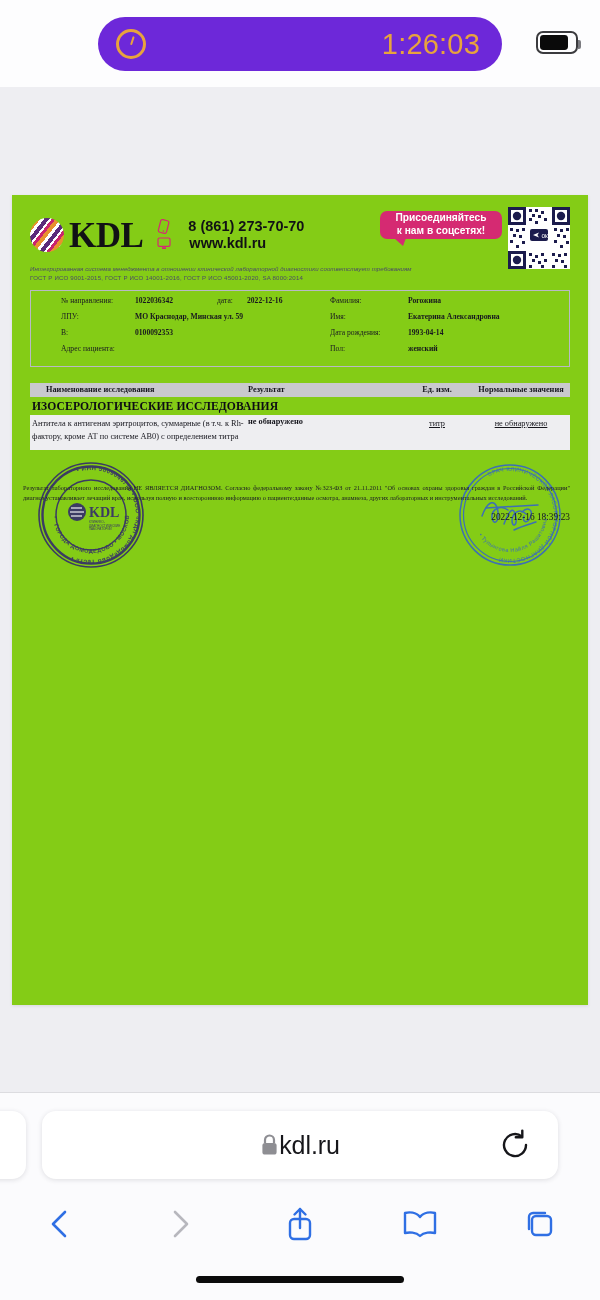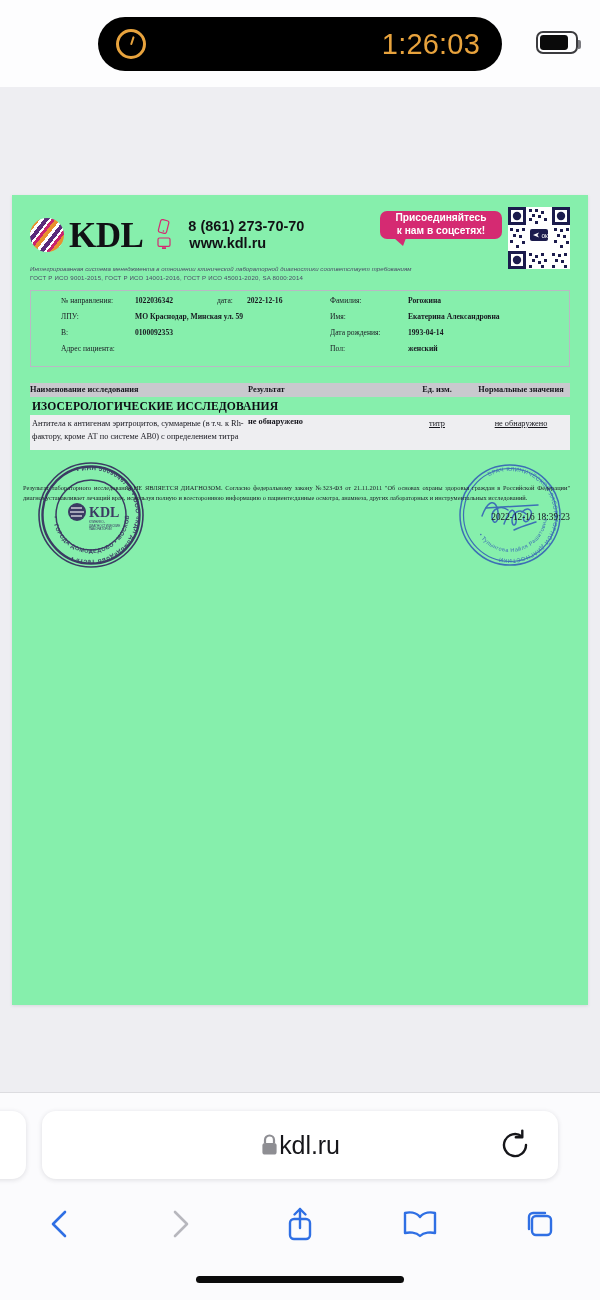--- a/index.html
+++ b/index.html
@@ -24,21 +24,21 @@
     height: 87px;
     background: #fdfdfe;
   }
 
   .dynamic-island {
     position: absolute;
     left: 98px;
     top: 17px;
     width: 404px;
     height: 54px;
-    background: #000000;
+    background: #6d28d9;
     border-radius: 27px;
     display: flex;
     align-items: center;
     justify-content: space-between;
     padding: 0 22px 0 18px;
   }
 
   .di-timer-icon {
     width: 30px;
     height: 30px;
@@ -102,21 +102,21 @@
     background: #eeeef2;
   }
 
   
   .doc-card {
     position: absolute;
     left: 12px;
     top: 108px;
     width: 576px;
     height: 810px;
-    background: #86efac;
+    background: #84cc16;
     box-shadow: 0 1px 3px rgba(60,60,80,0.13);
   }
 
   .doc-inner { padding: 14px 18px 0 18px; position: relative; }
 
   
   .doc-header {
     display: flex;
     align-items: center;
     height: 52px;
@@ -248,21 +248,21 @@
   }
   .res-head {
     display: flex;
     background: #c9c9ce;
     height: 14px;
     align-items: center;
     font-weight: bold;
     font-size: 8.3px;
     color: #16161d;
   }
-  .rc1 { width: 218px; }
+  .rc1 { width: 218px; padding-left: 16px; }
   .rc2 { width: 150px; }
   .rc3 { width: 78px; text-align: center; }
   .rc4 { flex: 1; text-align: center; padding-right: 4px; }
 
   .res-group {
     font-weight: bold;
     font-size: 11.6px;
     color: #0d0d14;
     padding: 3px 0 2px 2px;
     letter-spacing: 0.1px;

